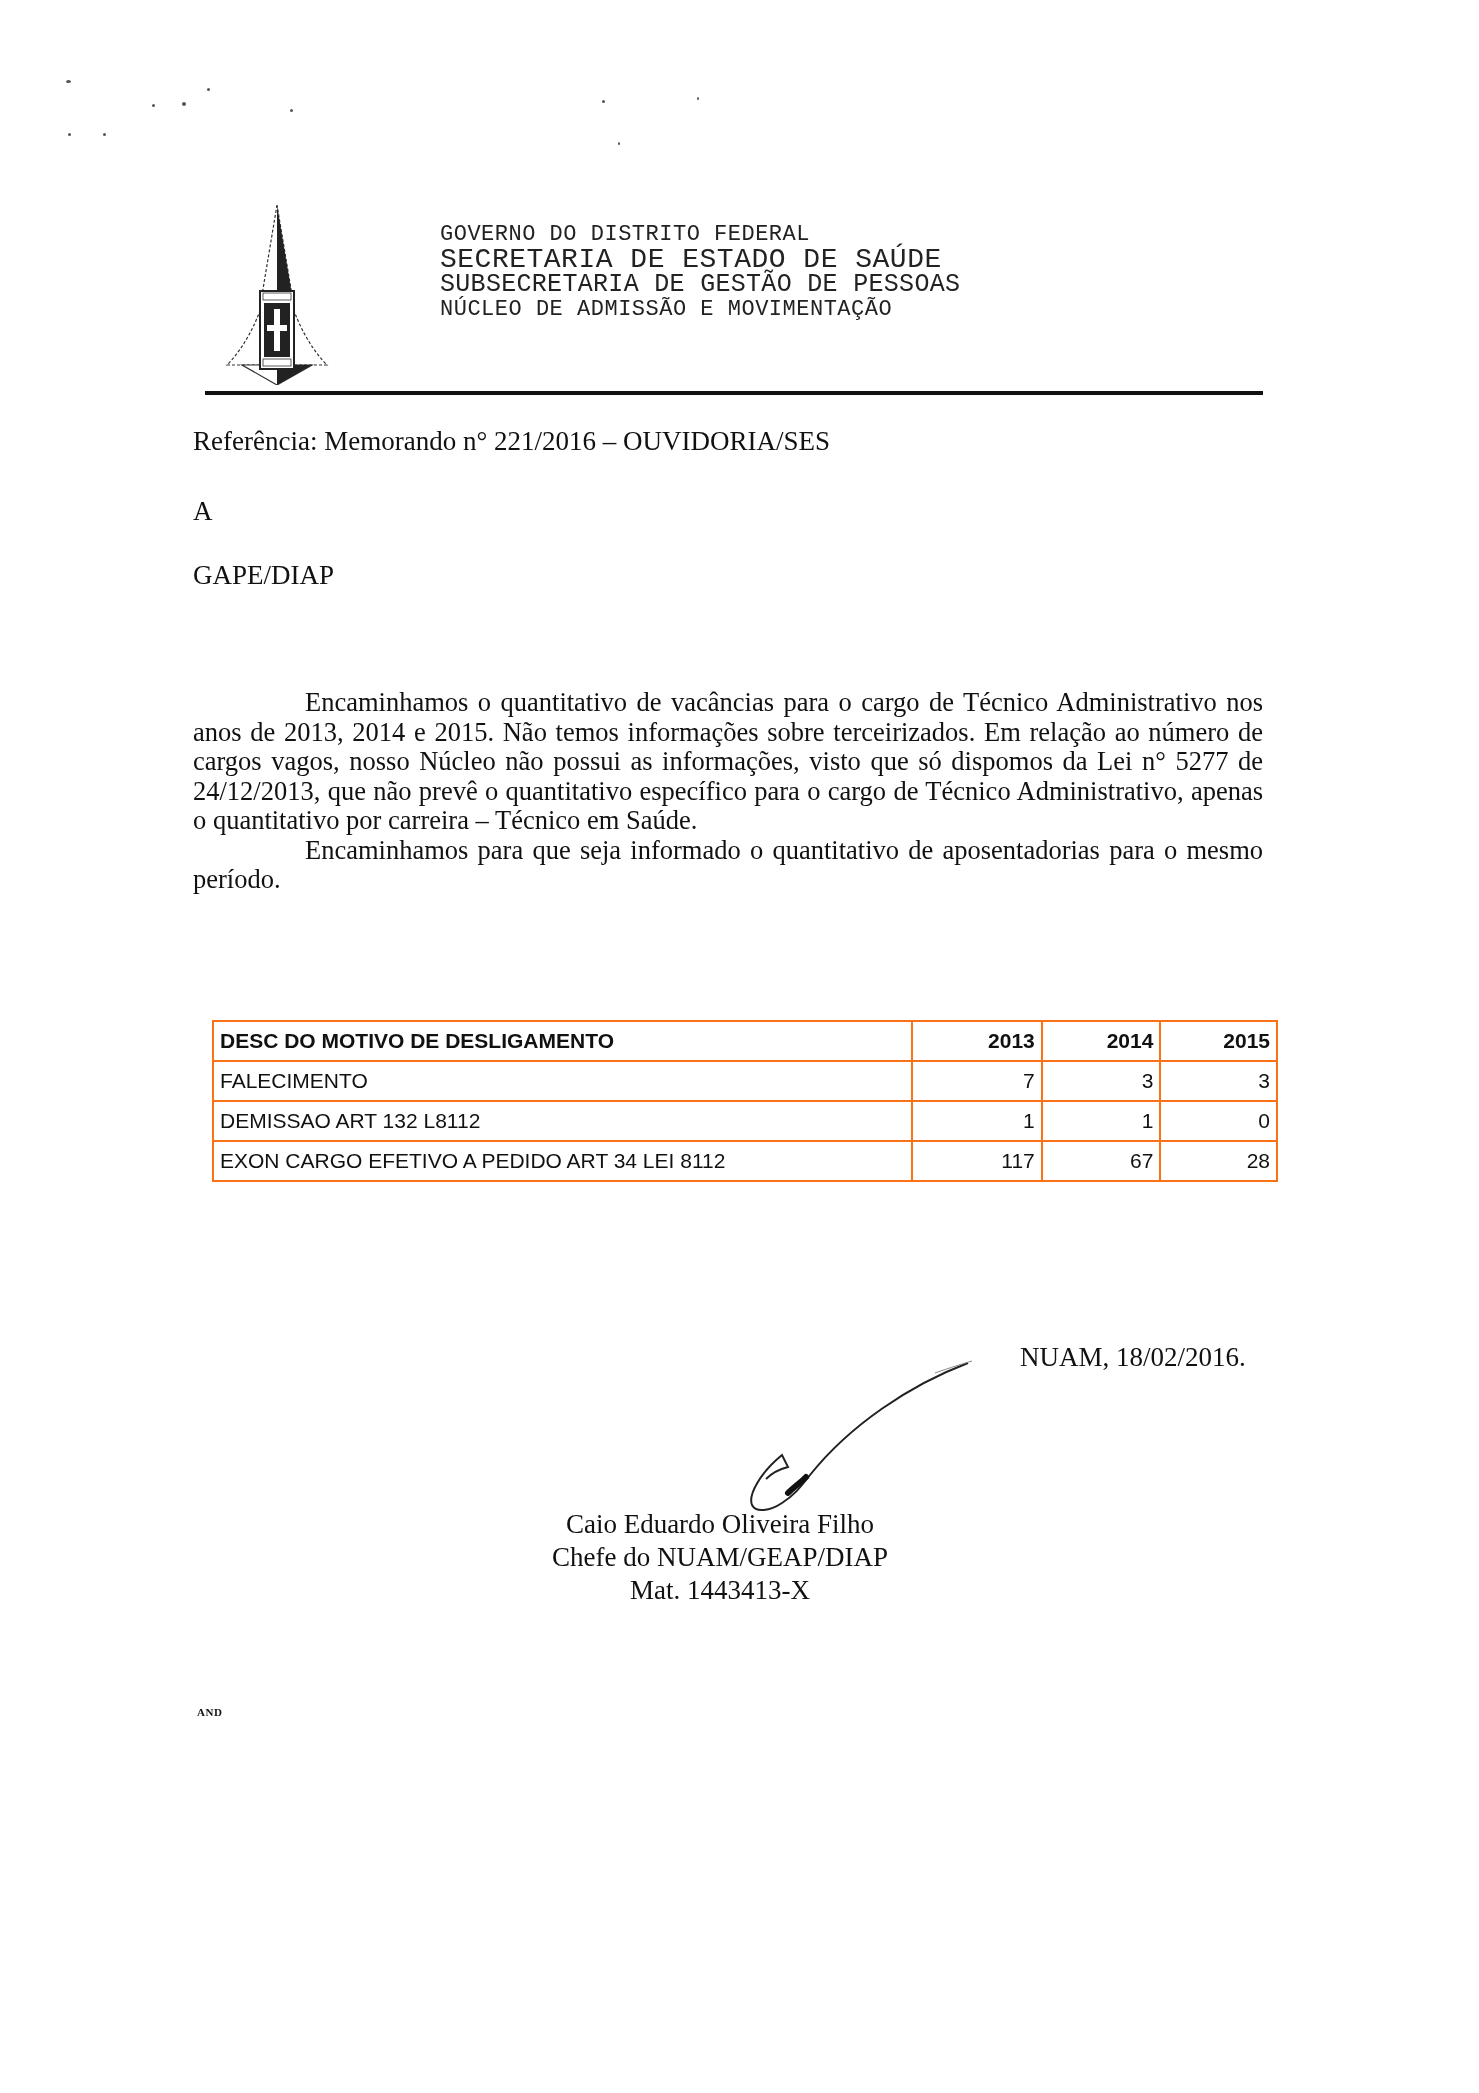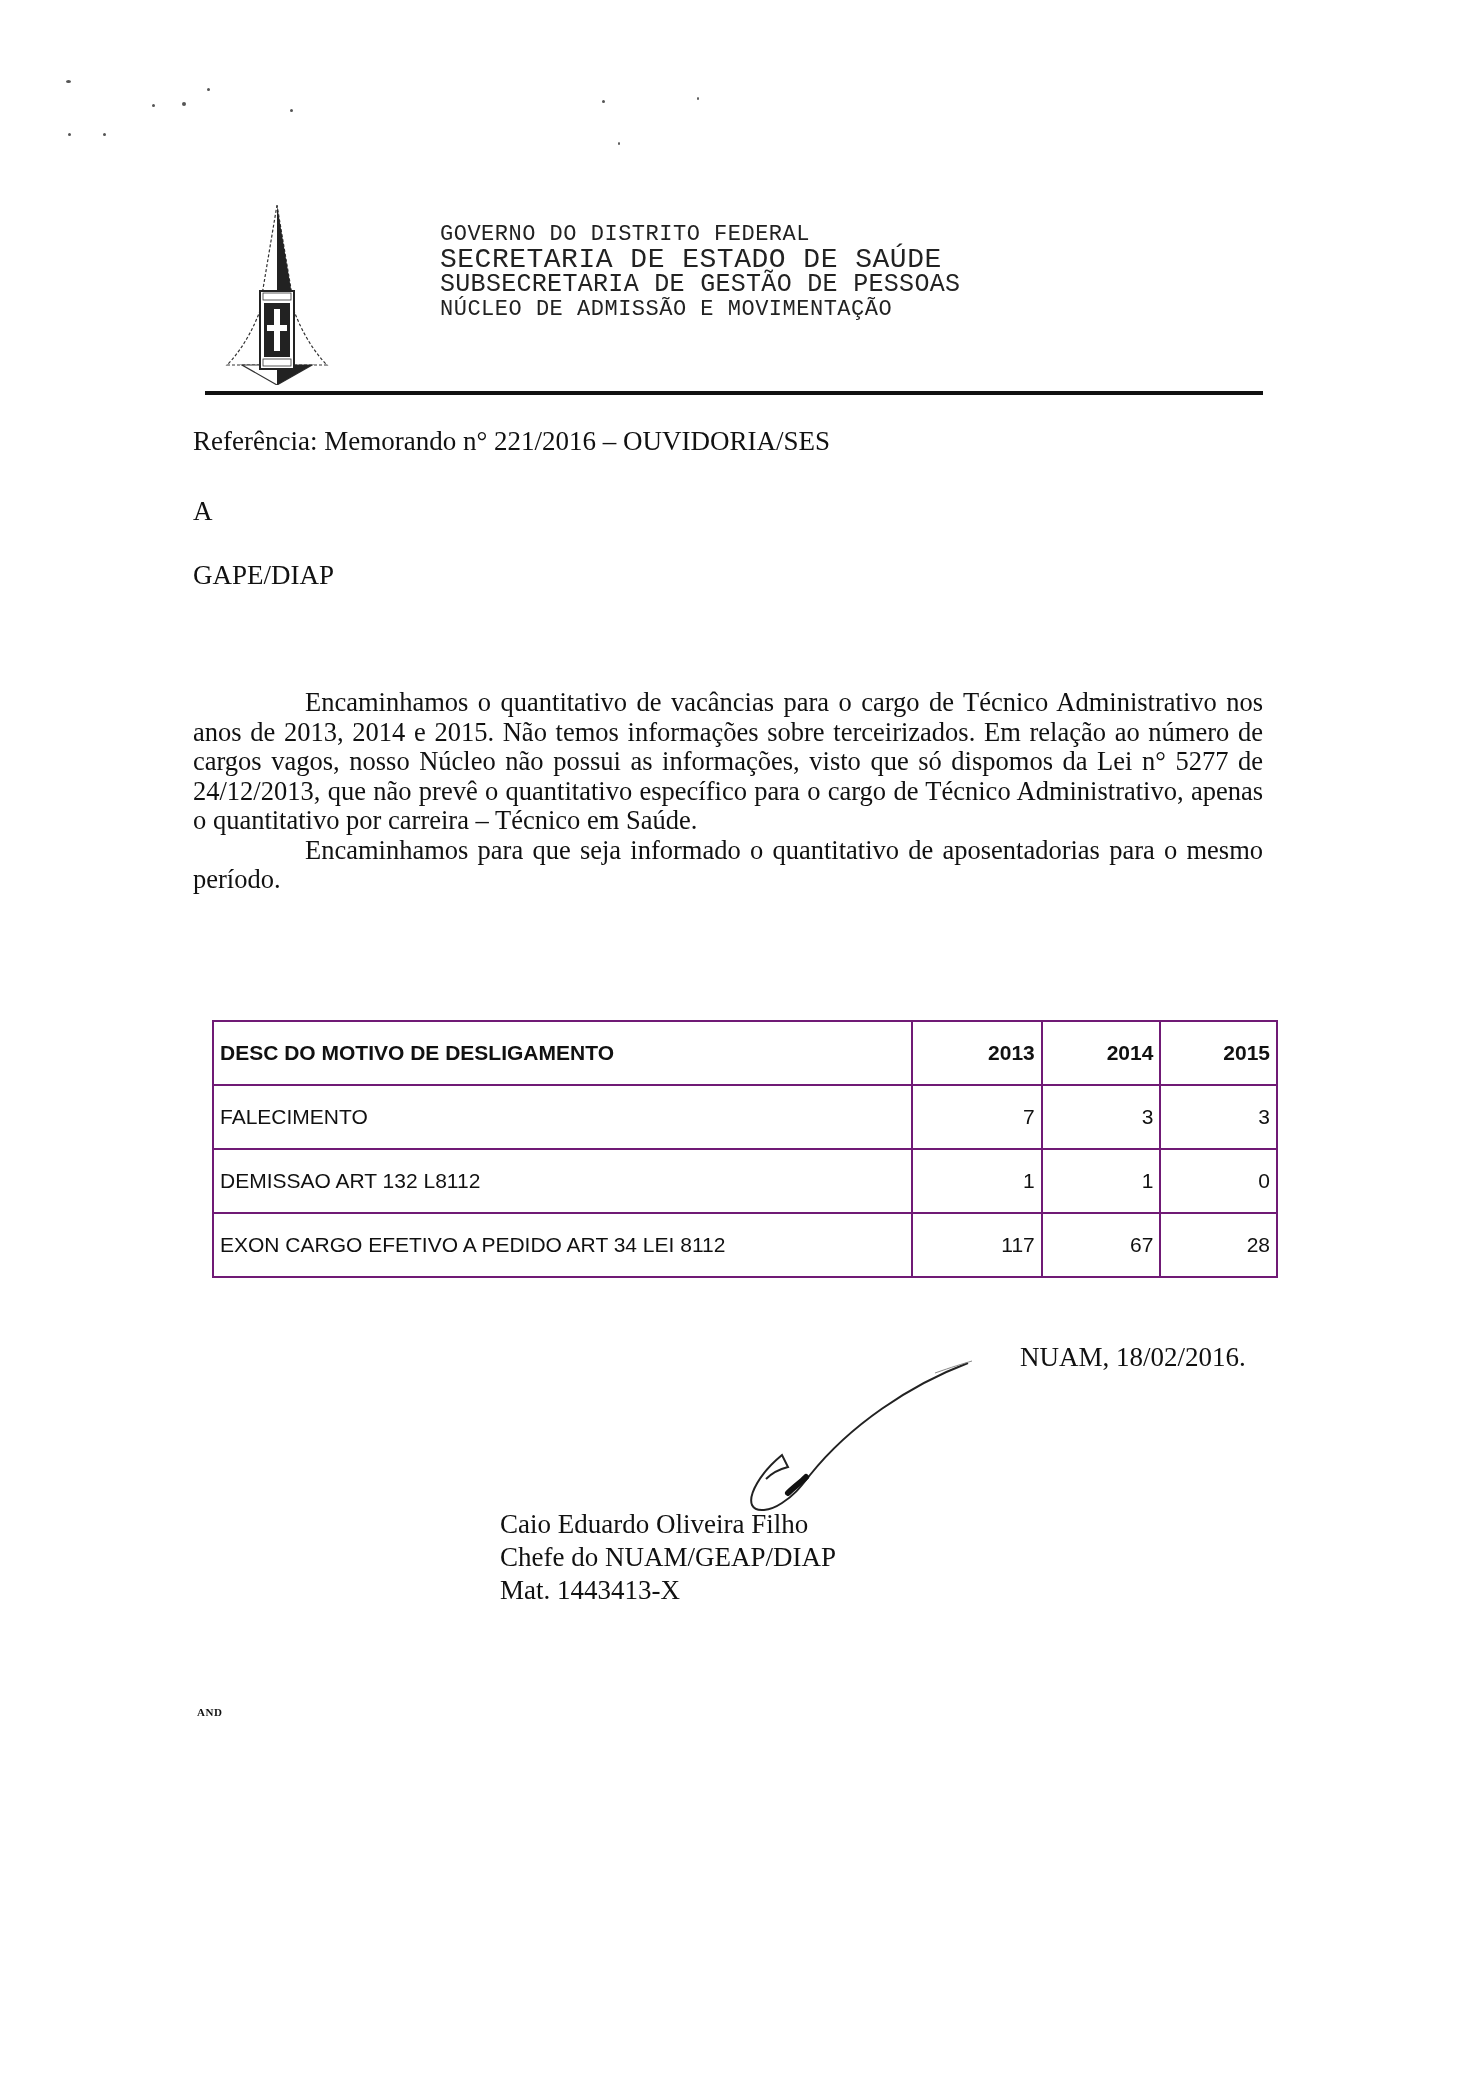--- a/index.html
+++ b/index.html
@@ -39,36 +39,36 @@
     }
     .body p { margin: 0; text-indent: 112px; }
 
     
     .table {
       position: absolute; left: 212px; top: 1020px; width: 1066px;
       border-collapse: collapse; font-family: "Liberation Sans", "DejaVu Sans", sans-serif;
       font-size: 21px; color: #111;
     }
     .table th, .table td {
-      border: 2px solid #701a75; padding: 16px 6px; height: 30px; line-height: 28px;
+      border: 2px solid #f97316; padding: 4px 6px; height: 30px; line-height: 28px;
     }
     .table th { font-weight: bold; }
     .table th.desc, .table td.desc { text-align: left; width: 689px; }
     .table th.num, .table td.num { text-align: right; }
     .table td.num.tall { vertical-align: bottom; }
     .table td.desc.tall { line-height: 28px; }
     .table th.y13, .table td.y13 { width: 116px; }
     .table th.y14, .table td.y14 { width: 105px; }
     .table th.y15, .table td.y15 { width: 103px; }
 
     
     .place-date { position: absolute; left: 1020px; top: 1342px; font-size: 27px; }
     .signature { position: absolute; left: 690px; top: 1345px; width: 300px; height: 170px; }
     .signer {
-      position: absolute; left: 500px; top: 1508px; width: 440px; 
+      position: absolute; left: 500px; top: 1508px; width: 440px; text-align: center;
       font-size: 27px; line-height: 33px;
     }
     .footer-initials {
       position: absolute; left: 197px; top: 1706px; font-size: 11px; font-weight: bold; letter-spacing: 0.5px;
     }
   </style>
 </head>
 <body>
 
 <div class="page">

